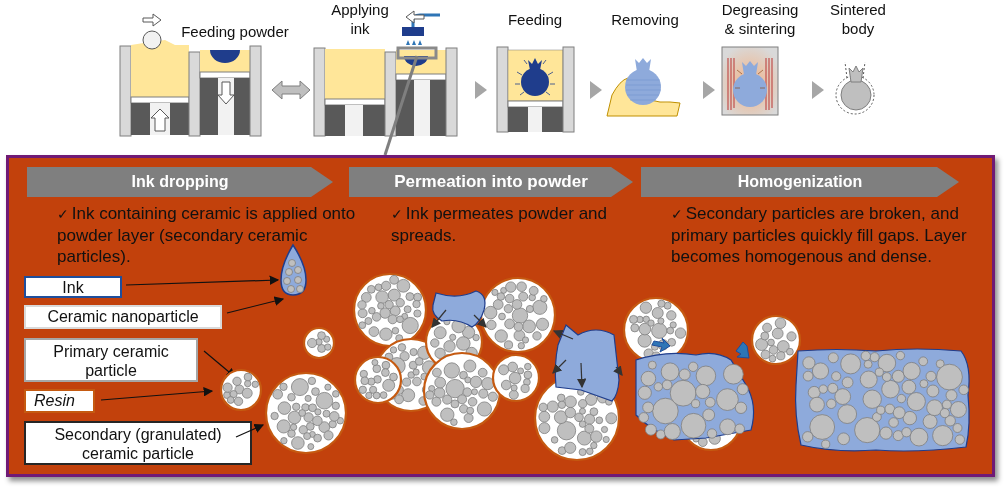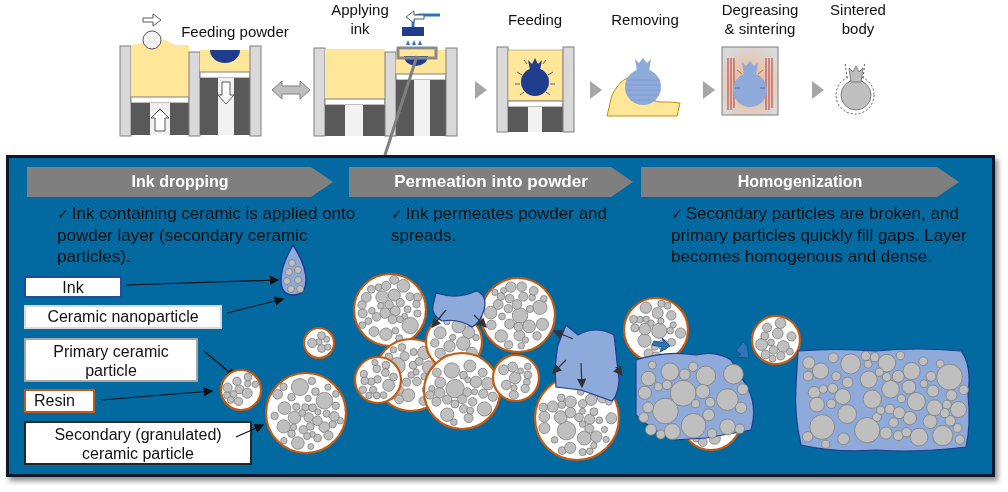--- a/index.html
+++ b/index.html
@@ -1,21 +1,21 @@
 <!DOCTYPE html>
 <html><head>
 <meta charset="utf-8">
 <style>
   html, body { margin:0; padding:0; background:#ffffff; }
   body { width:1008px; height:492px; position:relative; overflow:hidden;
          font-family:"Liberation Sans", sans-serif; color:#111; }
   .abs { position:absolute; }
   .step-label { position:absolute; font-size:15px; text-align:center; line-height:19px; color:#111; }
   .panel { position:absolute; left:6px; top:155px; width:989px; height:322px;
-           border:3px solid #0f172a; background:#0369a1;
+           border:3px solid #701a75; background:#c2410c;
            box-shadow:3px 4px 5px rgba(0,0,0,0.45); box-sizing:border-box; }
   .banner { position:absolute; height:30px; color:#fff; font-weight:bold; font-size:16px;
             line-height:30px; text-align:center; }
   .banner .bg { position:absolute; inset:0; background:#7f7f7f;
                 clip-path:polygon(0 0, calc(100% - 22px) 0, 100% 50%, calc(100% - 22px) 100%, 0 100%); }
   .banner span { position:relative; }
   .desc { position:absolute; font-size:17px; line-height:21px; color:#111;margin-left:28px; }
   .desc .chk { font-size:14px; margin-right:3px; }
   .legend-box { position:absolute; font-size:16px; line-height:19px; text-align:center; background:#fff; box-sizing:border-box; }
 </style>
@@ -164,21 +164,21 @@
   <div class="desc" style="left:354px;top:45px;width:240px;">
     <span class="chk">✓</span><span>Ink permeates powder and spreads.</span>
   </div>
   <div class="desc" style="left:634px;top:45px;width:300px;">
     <span class="chk">✓</span><span>Secondary particles are broken, and primary particles quickly fill gaps. Layer becomes homogenous and dense.</span>
   </div>
 
   <div class="legend-box" style="left:15px;top:118px;width:98px;height:22px;border:2px solid #1f4e9c;">Ink</div>
   <div class="legend-box" style="left:15px;top:180px;width:174px;height:44px;border:2px solid #a6a6a6;padding-top:2px;">Primary ceramic particle</div>
   <div class="legend-box" style="left:15px;top:147px;width:198px;height:24px;border:2px solid #d9d9d9;">Ceramic nanoparticle</div>
-  <div class="legend-box" style="left:15px;top:231px;width:71px;height:24px;border:2px solid #c55a11;text-align:left;padding-left:8px;">Resin</div>
+  <div class="legend-box" style="left:15px;top:231px;width:71px;height:24px;border:2px solid #c55a11;text-align:left;padding-left:8px;font-style:italic;">Resin</div>
   <div class="legend-box" style="left:15px;top:263px;width:228px;height:44px;border:2px solid #262626;padding-top:2px;">Secondary (granulated) ceramic particle</div>
 
   <svg class="abs" style="left:-3px;top:-3px" width="989" height="322" id="particle-svg">
     <defs>
       <marker id="arrowhead" markerWidth="8" markerHeight="8" refX="7" refY="4" orient="auto">
         <path d="M0 0 L8 4 L0 8 Z" fill="#111"></path>
       </marker>
       <marker id="arrowhead-g" markerWidth="8" markerHeight="8" refX="7" refY="4" orient="auto">
         <path d="M0 0 L8 4 L0 8 Z" fill="#333"></path>
       </marker>

